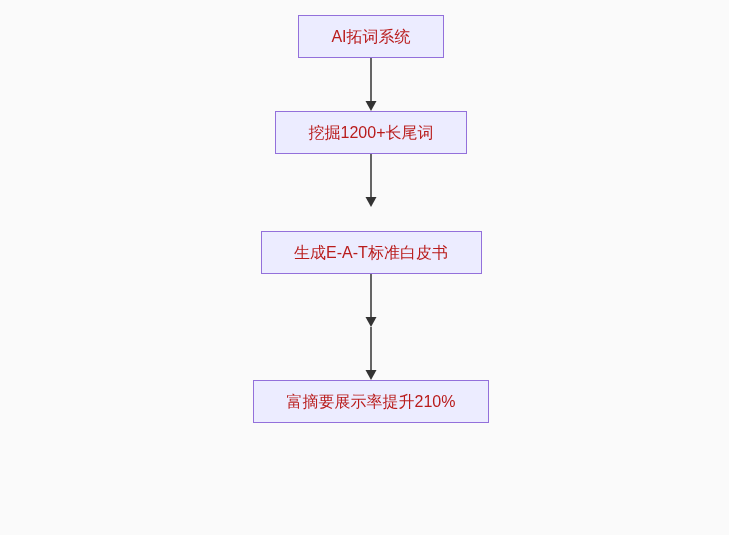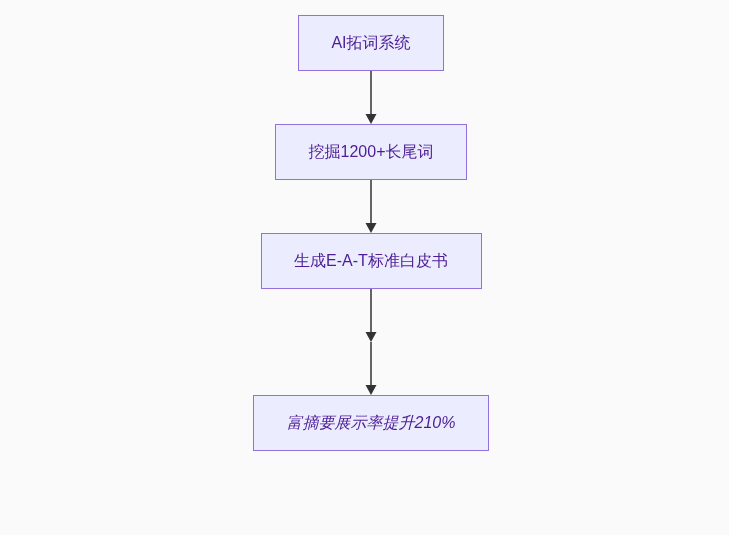--- a/index.html
+++ b/index.html
@@ -18,37 +18,37 @@
     position: absolute;
     left: 0;
     top: 15px;
     width: 742px; 
     display: flex;
     flex-direction: column;
     align-items: center;
   }
   .node {
     box-sizing: border-box;
-    height: 56px;
+    height: 43px;
     background: #ECECFF;
     border: 1.5px solid #9370DB;
-    color: #4c1d95;
+    color: #b91c1c;
     font-size: 16px;
     line-height: 1;
     display: flex;
     align-items: center;
     justify-content: center;
     white-space: nowrap;
     text-align: center;
   }
   .node-1 { width: 146px; }
   .node-2 { width: 192px; }
-  .node-3 { width: 221px; }
+  .node-3 { width: 221px; margin-top: 24px; }
   .node-4 { width: 214px; }
-  .node-5 { width: 236px; font-style: italic; }
+  .node-5 { width: 236px; }
   .arrow {
     height: 53px;
     display: flex;
     align-items: flex-start;
     justify-content: center;
   }
   .arrow svg { display: block; }
 </style>
 </head>
 <body>

